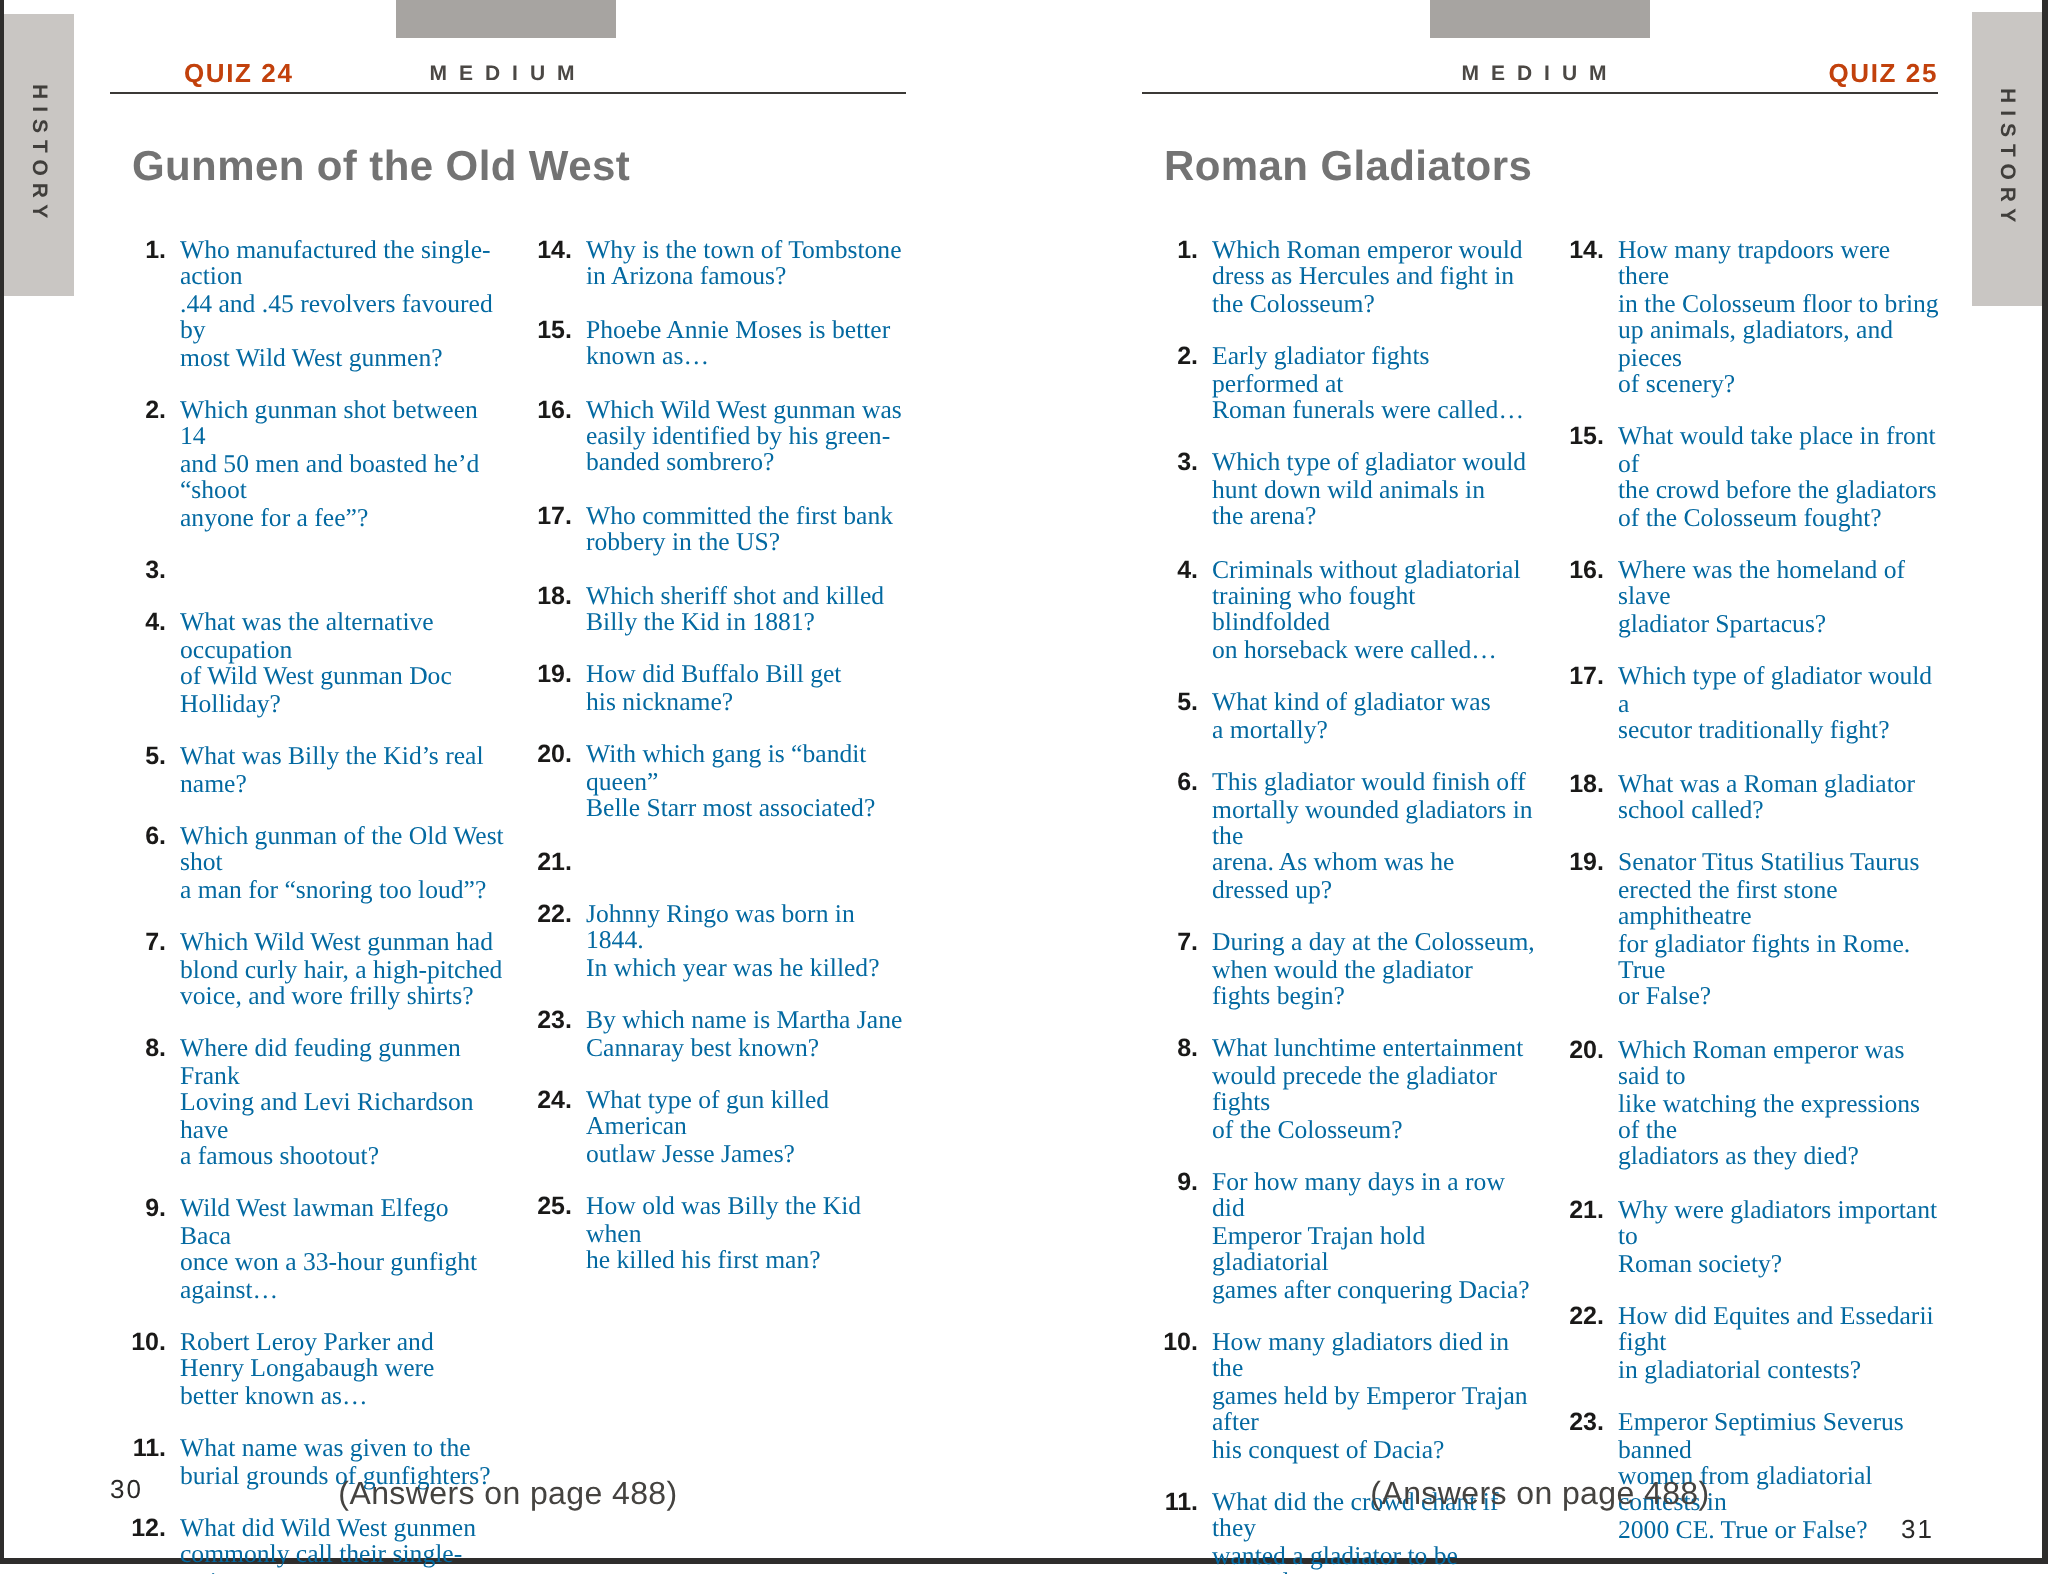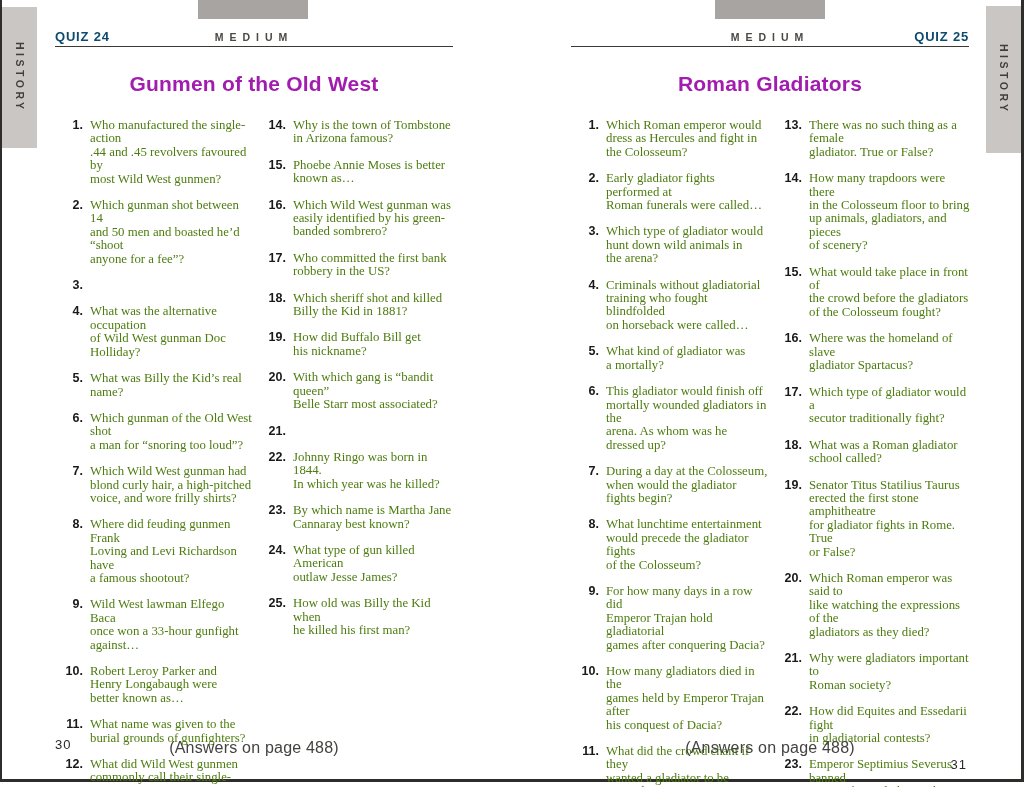--- a/index.html
+++ b/index.html
@@ -21,36 +21,36 @@
     display:flex;align-items:center;justify-content:center;
     writing-mode:vertical-rl;text-orientation:mixed;
     font-size:10.5px;font-weight:700;letter-spacing:3.5px;color:#403e3b;
   }
   .side-tab.lft{left:2px;top:7px;height:141px;}
   .side-tab.rgt{left:986px;top:6px;height:147px;}
   
   .page{position:absolute;top:0;width:398px;height:765px;}
   .page.lft{left:55px;}
   .page.rgt{left:571px;}
-  .quiz-label{position:absolute;top:29px;font-size:13px;font-weight:700;letter-spacing:0.8px;color:#0c4a6e;}
+  .quiz-label{position:absolute;top:29px;font-size:13px;font-weight:700;letter-spacing:0.8px;color:#c2410c;margin-left:37px;}
   .quiz-label.at-left{left:0;}
   .quiz-label.at-right{right:0;}
   .difficulty{position:absolute;top:31px;left:0;width:100%;text-align:center;
     font-size:10.5px;font-weight:600;letter-spacing:6px;color:#4b4845;}
   .head-rule{position:absolute;top:46px;left:0;right:0;border-top:1.5px solid #3b3936;}
-  .quiz-title{position:absolute;top:72px;left:0;width:100%;text-align:center;
-    font-size:21px;font-weight:700;color:#a21caf;letter-spacing:0.2px;}
+  .quiz-title{position:absolute;top:72px;left:11px;width:100%;text-align:left;
+    font-size:21px;font-weight:700;color:#737373;letter-spacing:0.2px;}
   .qcol{position:absolute;top:119px;width:192px;}
   .qcol.c1{left:5px;}
   .qcol.c2{left:208px;}
   .q{display:flex;margin-bottom:13px;}
   .qnum{width:23px;min-width:23px;text-align:right;margin-right:7px;
     font-size:12.5px;font-weight:700;color:#1a1918;line-height:13.4px;}
   .qtext{white-space:pre-line;font-family:"Liberation Serif",serif;
-    font-size:12.8px;line-height:13.4px;color:#4d7c0f;}
+    font-size:12.8px;line-height:13.4px;color:#0369a1;}
   .footer-pageno{position:absolute;top:737px;font-size:13px;font-weight:400;
     letter-spacing:1px;color:#2a2928;}
   .footer-pageno.at-left{left:0;}
   .footer-pageno.at-right{right:2px;margin-top:20px;}
   .footer-note{position:absolute;top:739px;left:0;width:100%;text-align:center;
     font-size:16px;color:#454340;letter-spacing:0.2px;}
 </style>
 </head>
 <body>
 
@@ -273,25 +273,20 @@
       </div>
       <div class="q">
         <span class="qnum">11.</span>
         <span class="qtext">What did the crowd chant if they
 wanted a gladiator to be granted
 a reprieve after fighting?</span>
       </div>
     </div>
   <div class="qcol c2">
       <div class="q">
-        <span class="qnum">13.</span>
-        <span class="qtext">There was no such thing as a female
-gladiator. True or False?</span>
-      </div>
-      <div class="q">
         <span class="qnum">14.</span>
         <span class="qtext">How many trapdoors were there
 in the Colosseum floor to bring
 up animals, gladiators, and pieces
 of scenery?</span>
       </div>
       <div class="q">
         <span class="qnum">15.</span>
         <span class="qtext">What would take place in front of
 the crowd before the gladiators

